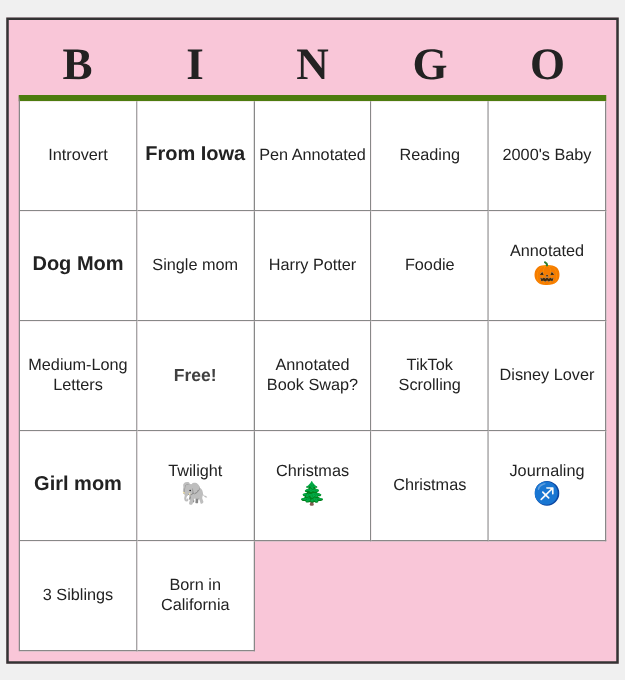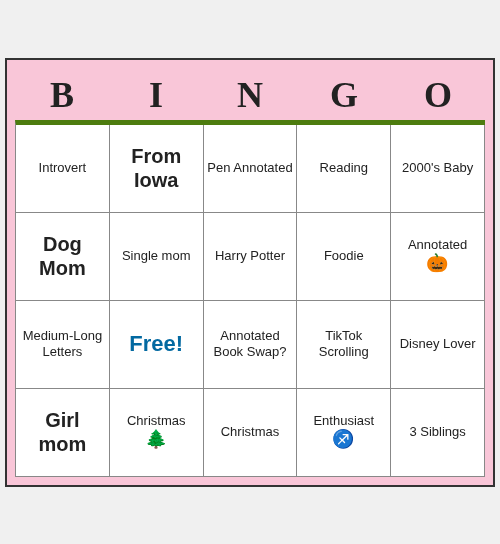--- a/index.html
+++ b/index.html
@@ -45,27 +45,27 @@
       flex-direction: column;
       align-items: center;
       justify-content: center;
       text-align: center;
       padding: 4px 3px;
       font-size: 13px;
       color: #222;
       line-height: 1.2;
     }
     .bingo-cell.free {
-      font-size: 22px;
+      font-size: 14px;
       font-weight: bold;
-      color: #0369a1;
+      color: #404040;
       text-align: right;
     }
     .bingo-cell.large-text {
-      font-size: 20px;
+      font-size: 16px;
       font-weight: bold;
     }
     .emoji {
       font-size: 18px;
       display: block;
     }
     .bingo-cell .cell-text {
       display: block;
     }
   </style>
@@ -122,27 +122,34 @@
       <div class="bingo-cell">
         <span class="cell-text">TikTok Scrolling</span>
       </div>
       <div class="bingo-cell">
         <span class="cell-text">Disney Lover</span>
       </div>
       <div class="bingo-cell large-text">
         <span class="cell-text">Girl mom</span>
       </div>
       <div class="bingo-cell">
+        <span class="cell-text">Twilight</span>
+        <span class="emoji">🐘</span>
+      </div>
+      <div class="bingo-cell">
         <span class="cell-text">Christmas</span>
         <span class="emoji">🌲</span>
       </div>
       <div class="bingo-cell">
         <span class="cell-text">Christmas</span>
       </div>
       <div class="bingo-cell">
-        <span class="cell-text">Enthusiast</span>
+        <span class="cell-text">Journaling</span>
         <span class="emoji">♐</span>
       </div>
       <div class="bingo-cell">
         <span class="cell-text">3 Siblings</span>
       </div>
+      <div class="bingo-cell">
+        <span class="cell-text">Born in California</span>
+      </div>
     </div>
 </div>
 
 </body></html>

